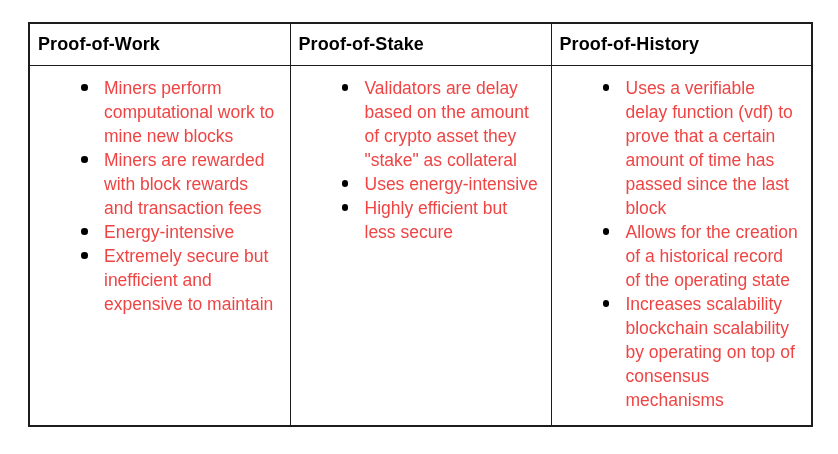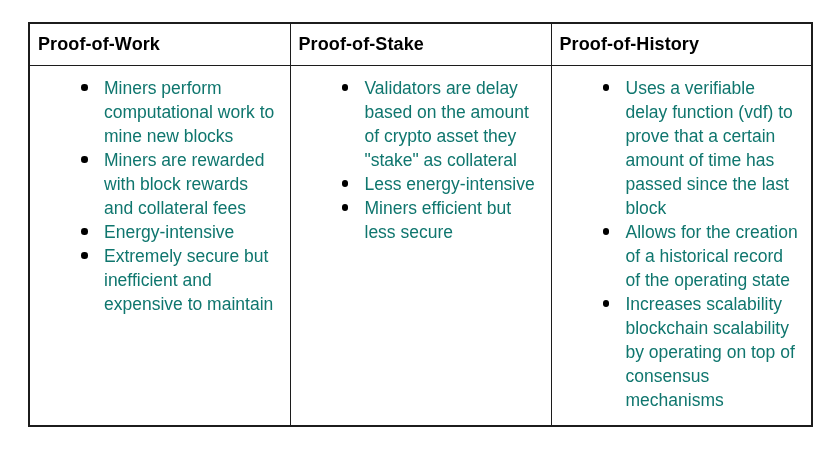--- a/index.html
+++ b/index.html
@@ -48,21 +48,21 @@
   ul.bullets {
     margin: 0;
     padding: 0 0 0 74px;
     list-style: none;
   }
   ul.bullets li {
     position: relative;
     font-size: 17.5px;
     line-height: 24px;
     white-space: pre-line;
-    color: #0f766e;
+    color: #ef4444;
   }
   ul.bullets li::before {
     content: "";
     position: absolute;
     left: -23px;
     top: 8.5px;
     width: 6.5px;
     height: 6.5px;
     border-radius: 50%;
     background: #000000;
@@ -82,35 +82,35 @@
     </thead>
     <tbody>
       <tr>
         <td>
           <ul class="bullets">
             <li>Miners perform
 computational work to
 mine new blocks</li>
             <li>Miners are rewarded
 with block rewards
-and collateral fees</li>
+and transaction fees</li>
             <li>Energy-intensive</li>
             <li>Extremely secure but
 inefficient and
 expensive to maintain</li>
           </ul>
         </td>
         <td>
           <ul class="bullets">
             <li>Validators are delay
 based on the amount
 of crypto asset they
 "stake" as collateral</li>
-            <li>Less energy-intensive</li>
-            <li>Miners efficient but
+            <li>Uses energy-intensive</li>
+            <li>Highly efficient but
 less secure</li>
           </ul>
         </td>
         <td>
           <ul class="bullets">
             <li>Uses a verifiable
 delay function (vdf) to
 prove that a certain
 amount of time has
 passed since the last

